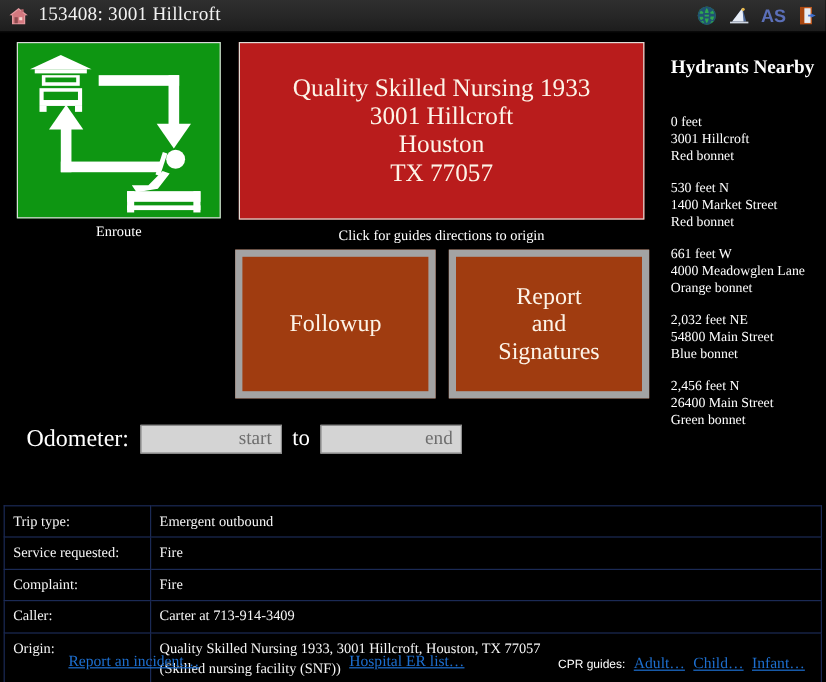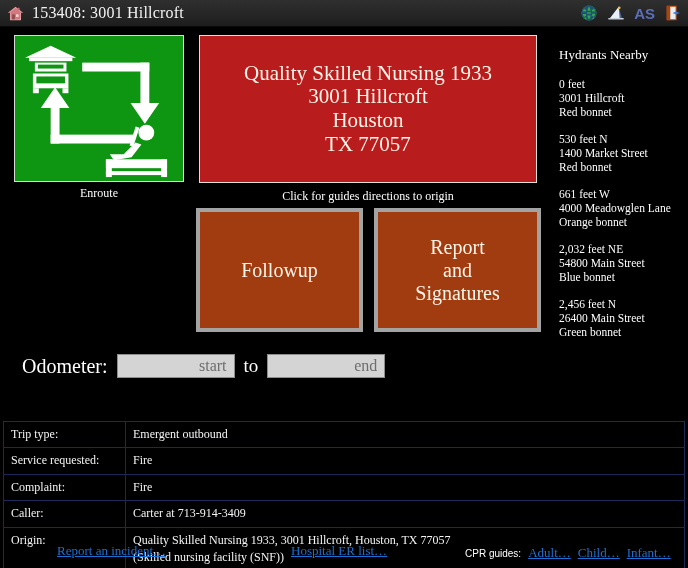--- a/index.html
+++ b/index.html
@@ -69,36 +69,36 @@
   }
   #origin-caption {
     position: absolute; left: 199px; top: 162px; width: 338px;
     text-align: center; color: #ffffff; font-size: 12px;
   }
 
   
   .act-btn {
     position: absolute;
     background: #a03c10;
-    border: 4px solid #a3a3a3;
+    border: 6px solid #a3a3a3;
     color: #fdf4e8;
     display: flex; align-items: center; justify-content: center;
     text-align: center;
     font-size: 20px; line-height: 1.15;
     cursor: pointer;
   }
   #followup-btn { left: 196px; top: 181px; width: 167px; height: 124px; }
   #report-btn   { left: 374px; top: 181px; width: 167px; height: 124px; }
 
   
   #hydrants {
     position: absolute; left: 559px; top: 20px; width: 126px;
     color: #ffffff; font-size: 11.5px; line-height: 1.22;
   }
-  #hydrants h3 { margin: 0 0 14px 0; font-size: 13px; font-weight: normal; }
+  #hydrants h3 { margin: 0 0 28px 0; font-size: 16px; font-weight: bold; }
   .hydrant { margin-bottom: 13px; }
   .hydrant div { white-space: nowrap; }
 
   
   #odometer-row {
     position: absolute; left: 22px; top: 327px;
     display: flex; align-items: center;
   }
   #odometer-label { color: #ffffff; font-size: 20px; margin-right: 9px; }
   #odometer-row input {

